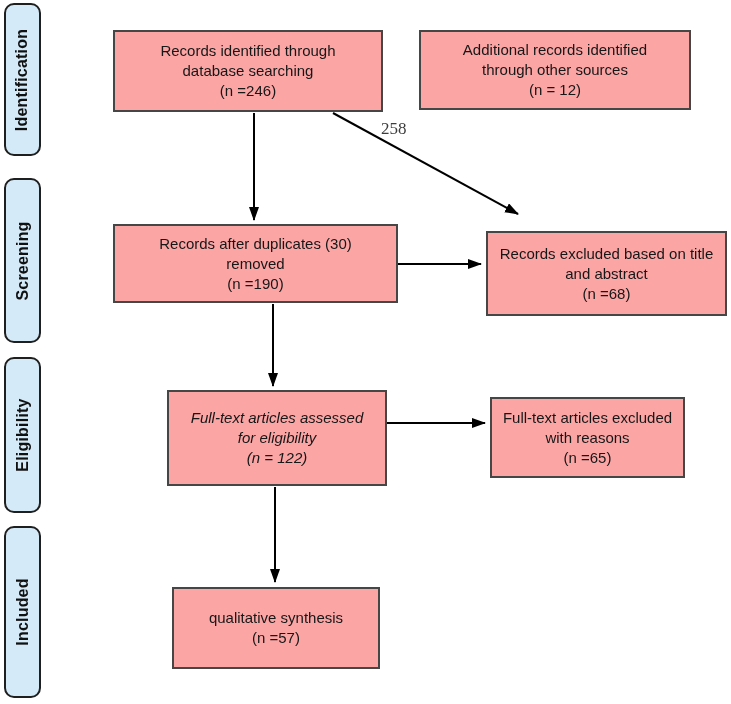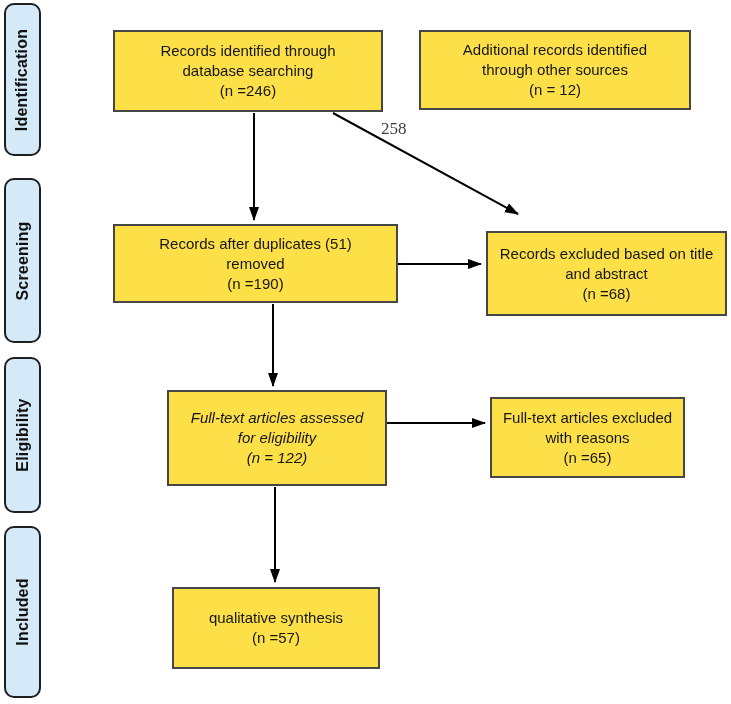--- a/index.html
+++ b/index.html
@@ -37,21 +37,21 @@
     white-space: nowrap;
     font-weight: bold;
     font-size: 16px;
     color: #111111;
     letter-spacing: 0.2px;
   }
   
   .fbox {
     position: absolute;
     box-sizing: border-box;
-    background: #fde047;
+    background: #fca5a5;
     border: 2px solid var(--box-border, #464646);
     display: flex;
     flex-direction: column;
     justify-content: center;
     text-align: center;
     font-size: 15px;
     line-height: 20px;
     color: var(--text, #171717);
     padding: 18px 4px;
   }
@@ -106,21 +106,21 @@
     <div>Records identified through</div>
     <div>database searching</div>
     <div>(n =246)</div>
   </div>
   <div class="fbox" id="b2">
     <div>Additional records identified</div>
     <div>through other sources</div>
     <div>(n = 12)</div>
   </div>
   <div class="fbox" id="b3">
-    <div>Records after duplicates (51)</div>
+    <div>Records after duplicates (30)</div>
     <div>removed</div>
     <div>(n =190)</div>
   </div>
   <div class="fbox" id="b4">
     <div>Records excluded based on title</div>
     <div>and abstract</div>
     <div>(n =68)</div>
   </div>
   <div class="fbox" id="b5">
     <div>Full-text articles assessed</div>

